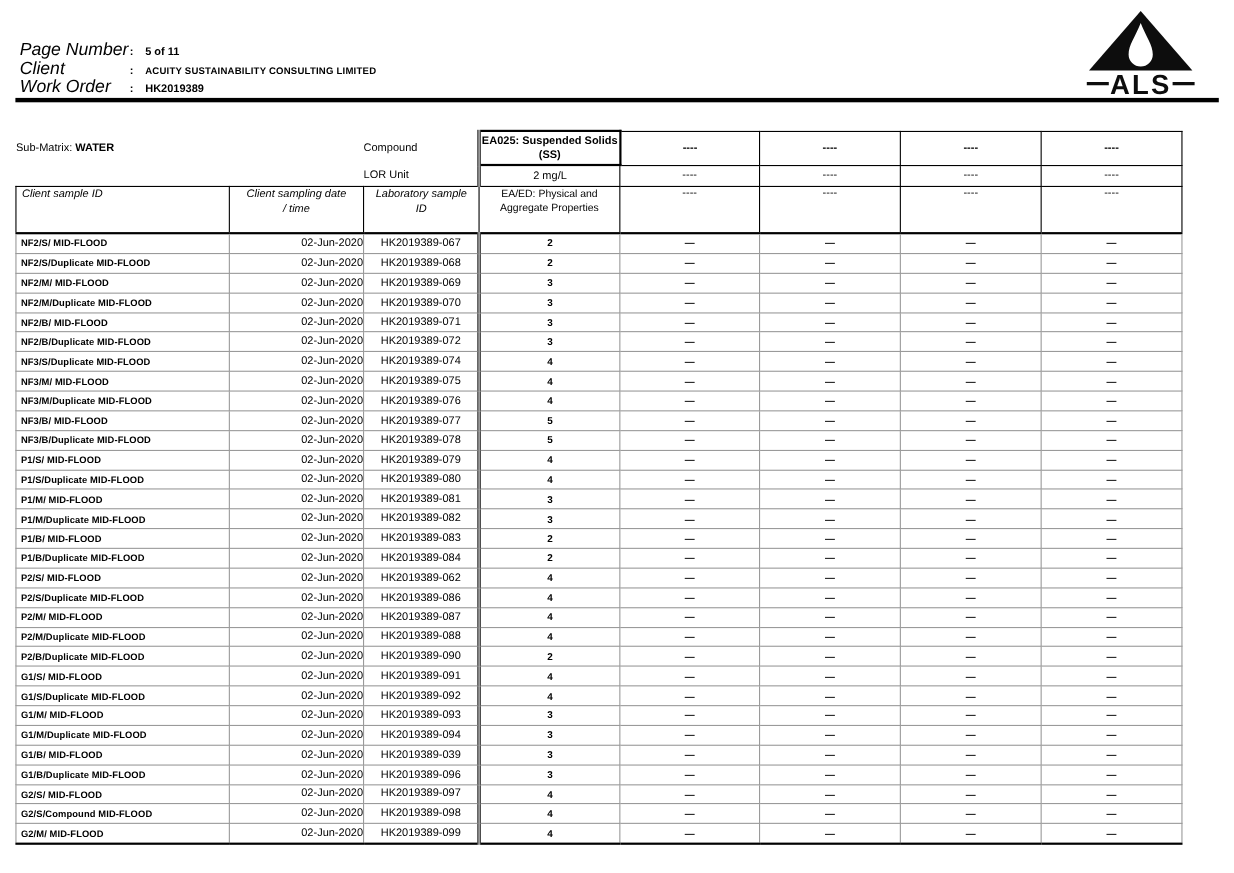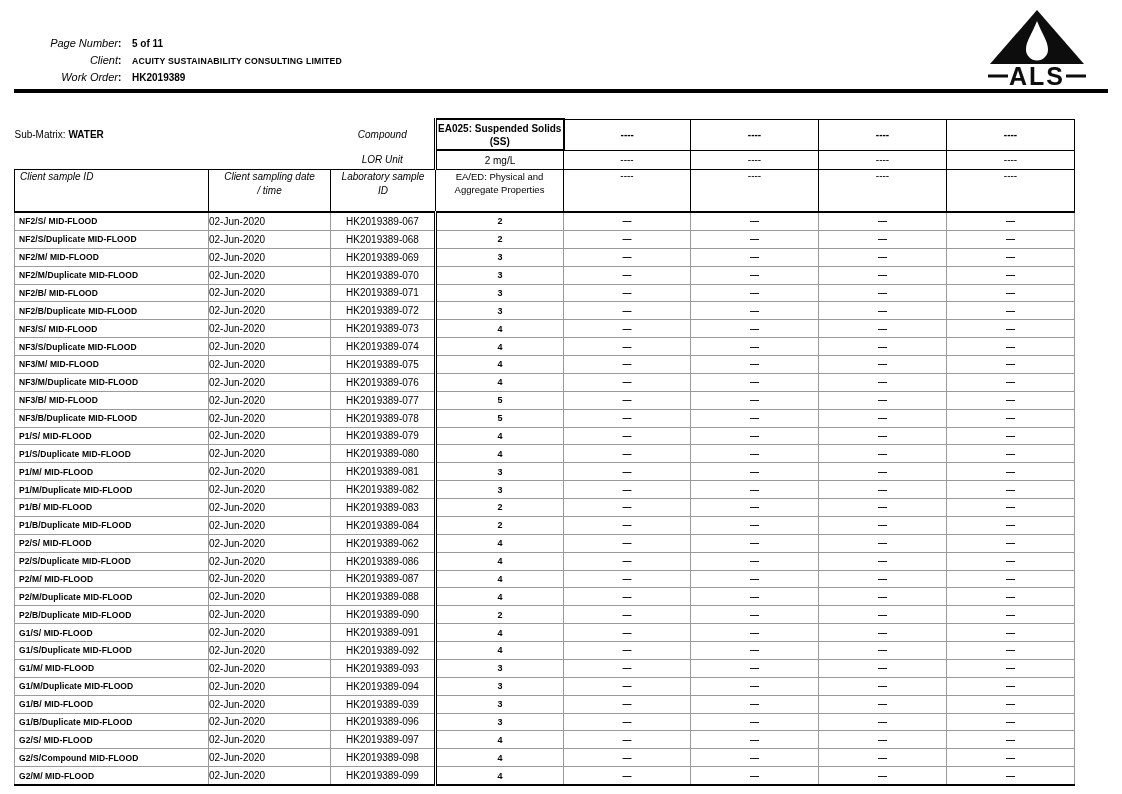--- a/index.html
+++ b/index.html
@@ -8,42 +8,42 @@
     background: #ffffff;
     font-family: "Liberation Sans", sans-serif;
     color: #000;
     overflow: hidden;
   }
   .page { position: absolute; inset: 0; width: 1122px; height: 794px; }
 
   
   .hdr { position: absolute; top: 37px; left: 18px; }
   .hdr-row { display: flex; align-items: baseline; height: 17px; }
-  .hdr-label { width: 100px; font-style: italic; font-size: 11px; text-align: right; }
+  .hdr-label { width: 100px; font-style: italic; font-size: 16px; }
   .hdr-colon { width: 14px; font-size: 10px; font-weight: bold; }
   .hdr-value { font-weight: bold; font-size: 10px; }
   .hdr-value.small { font-size: 8.7px; letter-spacing: .2px; }
 
   .logo { position: absolute; top: 8px; left: 986px; width: 102px; height: 80px; }
 
   .top-rule { position: absolute; top: 89px; left: 14px; width: 1094px; height: 4px; background: #000; }
 
   
   table.results {
     position: absolute; top: 118px; left: 14px;
     width: 1060px; table-layout: fixed; border-collapse: collapse;
   }
   table.results td { padding: 0; overflow: hidden; }
 
   
   .nb { border: none; }
   .submatrix-cell { padding-left: 26px; font-size: 10px; vertical-align: middle; }
   .sm-label { font-size: 10px; }
   .sm-value { font-weight: bold; font-size: 10px; }
-  .lbl { font-style: italic; font-size: 10px; text-align: center; padding-right: 6px; vertical-align: middle; }
+  .lbl { font-size: 10px; text-align: left; padding-right: 6px; vertical-align: middle; }
 
   .row-compound td { height: 29px; }
   .row-lor td { height: 18px; }
   .row-heads td { height: 41px; }
 
   .hb { border: 1px solid #000; text-align: center; vertical-align: middle; font-size: 10px; }
   .row-compound .hb { font-weight: bold; line-height: 13px; }
   .ea { border-width: 2px; padding: 0 8px; }
   .v1 { border-left: 3px double #000; }
 
@@ -52,21 +52,21 @@
   .hc.left { text-align: left; padding-left: 5px; }
   .hc.ctr { text-align: center; }
   .hm { border: 1px solid #000; border-bottom: 2px solid #000;
         font-size: 9.5px; text-align: center; vertical-align: top; padding: 4px 10px 0 10px; line-height: 13px; }
   .hd { border: 1px solid #000; border-bottom: 2px solid #000;
         font-size: 10px; text-align: center; vertical-align: top; padding-top: 2px; }
 
   
   tbody td { height: 16.88px; border: 1px solid #9a9a9a; vertical-align: middle; }
   tbody td.c-id   { font-weight: bold; font-size: 8.5px; text-align: left; padding-left: 4px; letter-spacing: .1px; }
-  tbody td.c-date { font-size: 10px; text-align: left; margin-left: 21px; }
+  tbody td.c-date { font-size: 10px; text-align: right; margin-left: 21px; }
   tbody td.c-lab  { font-size: 10px; text-align: center; }
   tbody td.c-val  { font-weight: bold; font-size: 9px; text-align: center; }
   tbody td.c-dash { font-weight: bold; font-size: 9px; text-align: center; }
   tbody tr:last-child td { border-bottom: 2.5px solid #000; }
 </style>
 </head>
 <body>
 
 <div class="page">
 
@@ -205,30 +205,20 @@
           <td class="c-id">NF2/B/Duplicate MID-FLOOD</td>
           <td class="c-date">02-Jun-2020</td>
           <td class="c-lab">HK2019389-072</td>
           <td class="c-val v1">3</td>
           <td class="c-dash">—</td>
           <td class="c-dash">—</td>
           <td class="c-dash">—</td>
           <td class="c-dash">—</td>
         </tr>
         <tr>
-          <td class="c-id">NF3/S/ MID-FLOOD</td>
-          <td class="c-date">02-Jun-2020</td>
-          <td class="c-lab">HK2019389-073</td>
-          <td class="c-val v1">4</td>
-          <td class="c-dash">—</td>
-          <td class="c-dash">—</td>
-          <td class="c-dash">—</td>
-          <td class="c-dash">—</td>
-        </tr>
-        <tr>
           <td class="c-id">NF3/S/Duplicate MID-FLOOD</td>
           <td class="c-date">02-Jun-2020</td>
           <td class="c-lab">HK2019389-074</td>
           <td class="c-val v1">4</td>
           <td class="c-dash">—</td>
           <td class="c-dash">—</td>
           <td class="c-dash">—</td>
           <td class="c-dash">—</td>
         </tr>
         <tr>

